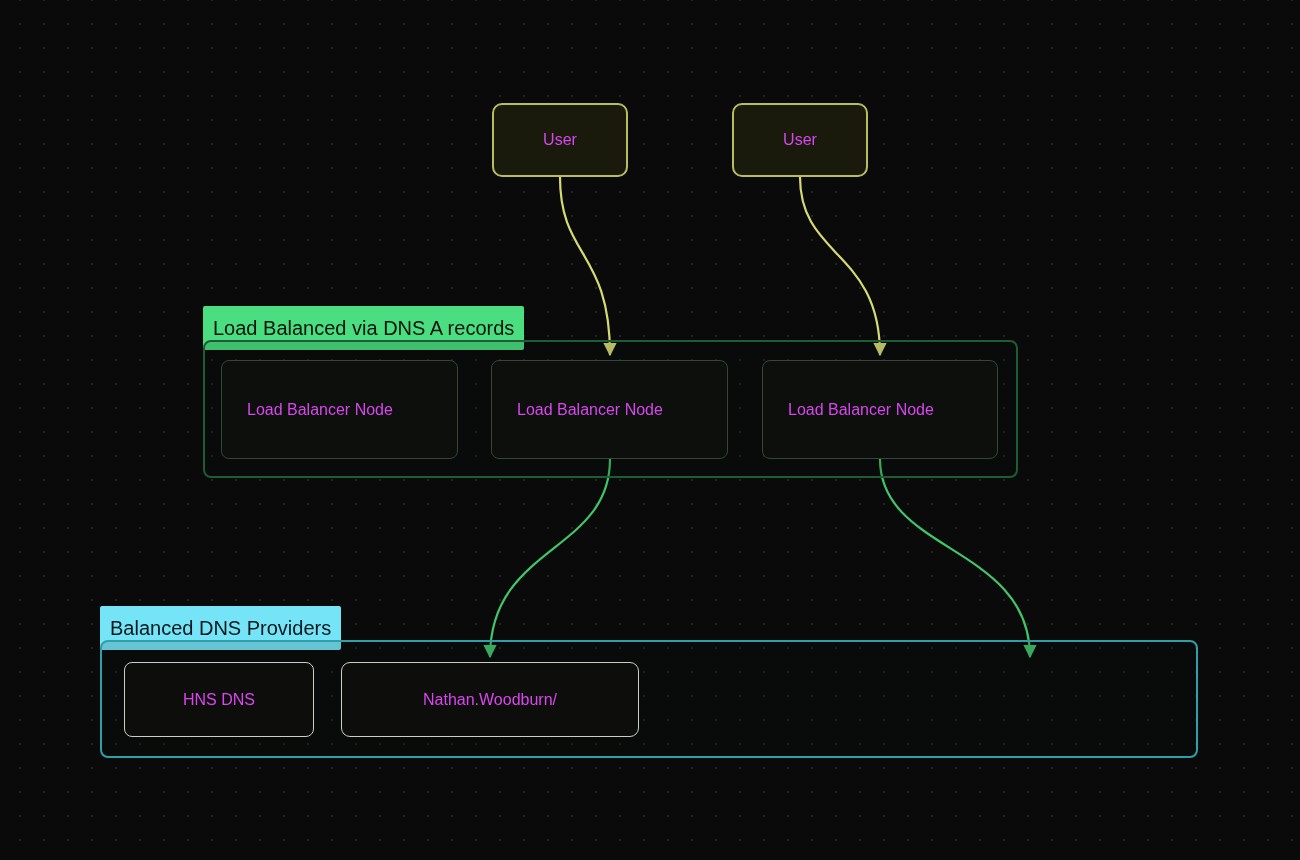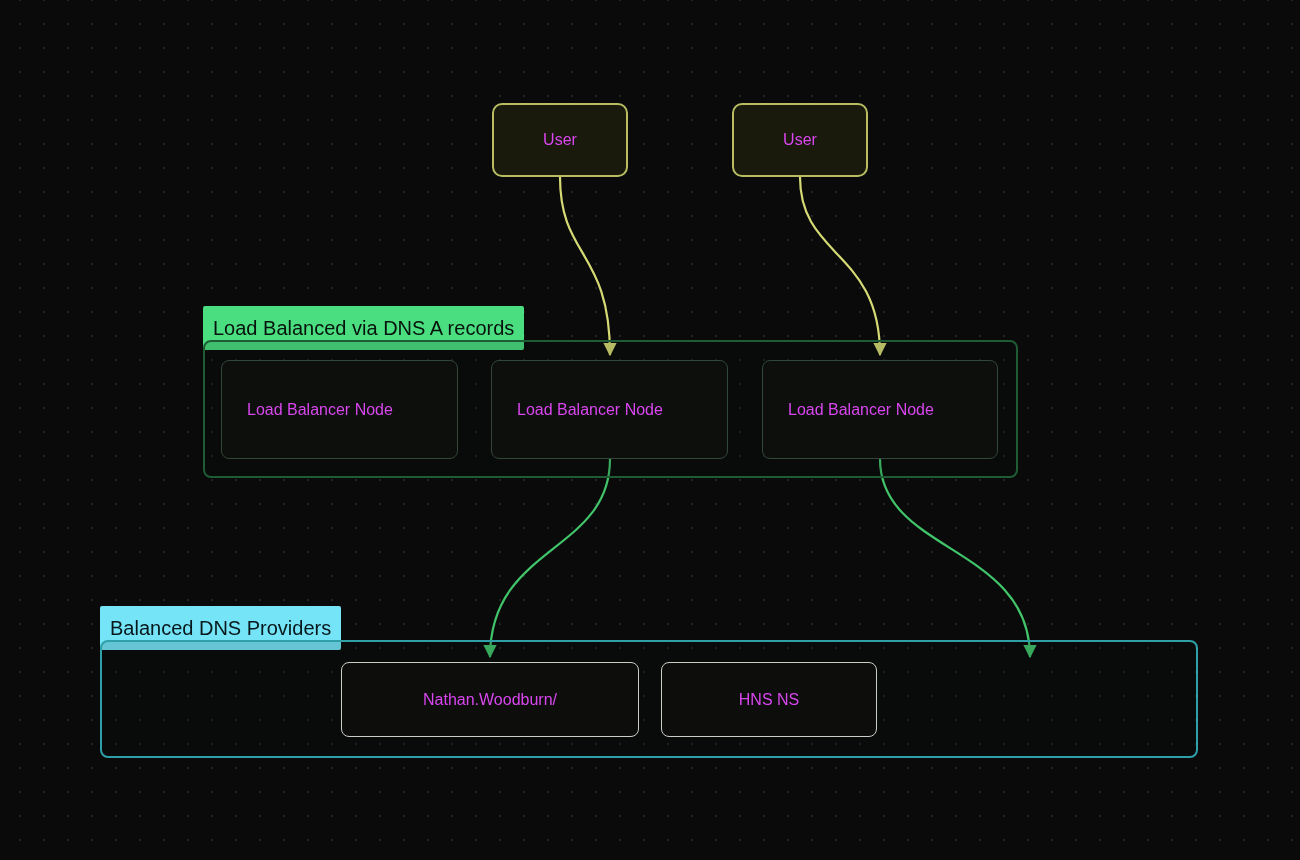--- a/index.html
+++ b/index.html
@@ -117,20 +117,20 @@
   <div class="node lb-node" style="left:491px; top:360px; width:237px; height:99px;">
     <span class="wrap-label">Load Balancer Node</span>
   </div>
   <div class="node lb-node" style="left:762px; top:360px; width:236px; height:99px;">
     <span class="wrap-label">Load Balancer Node</span>
   </div>
 
   <div class="group-label upstream-label" style="left:100px; top:606px;">Balanced DNS Providers</div>
   <div class="group-container upstream-container" style="left:100px; top:640px; width:1098px; height:118px;"></div>
 
-  <div class="node upstream-node" style="left:341px; top:662px; width:298px; height:75px;">
+  <div class="node upstream-node" style="left:124px; top:662px; width:190px; height:75px;">
+    <span>HNS DNS</span>
+  </div>
+  <div class="node upstream-node" style="left:341px; top:662px; width:298px; height:75px;border-radius:9px;">
     <span>Nathan.Woodburn/</span>
-  </div>
-  <div class="node upstream-node" style="left:661px; top:662px; width:216px; height:75px;">
-    <span>HNS NS</span>
   </div>
 
 </div>
 
 </body></html>

